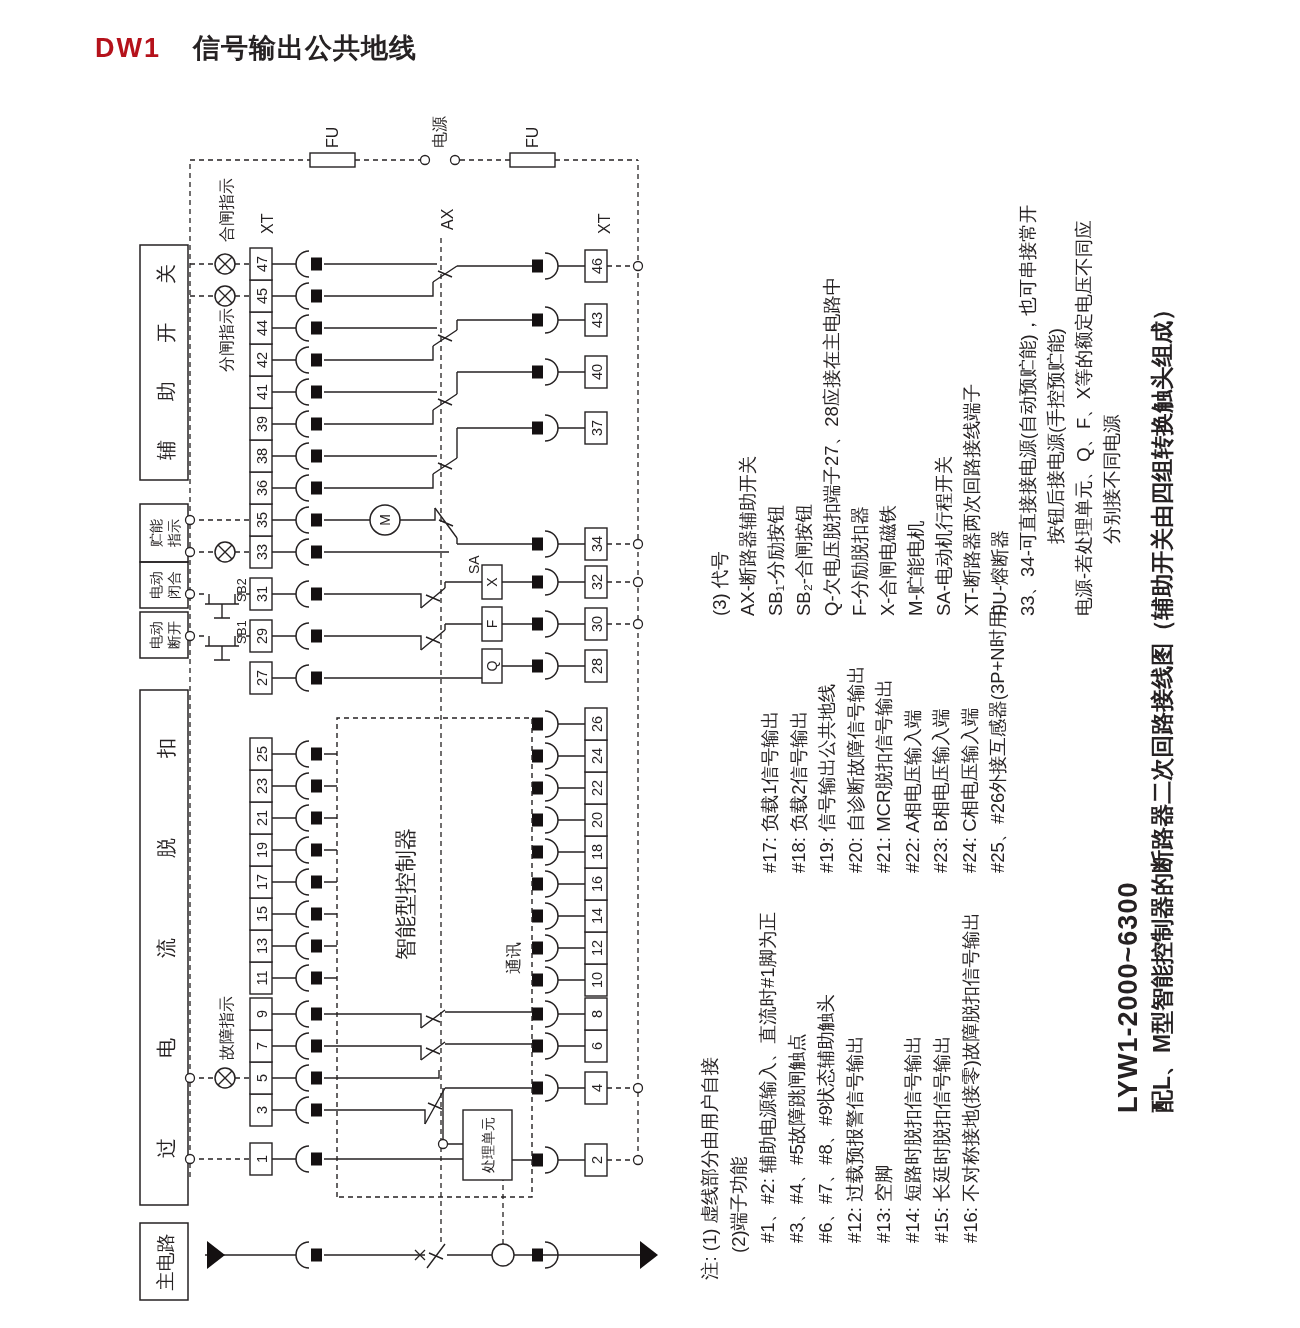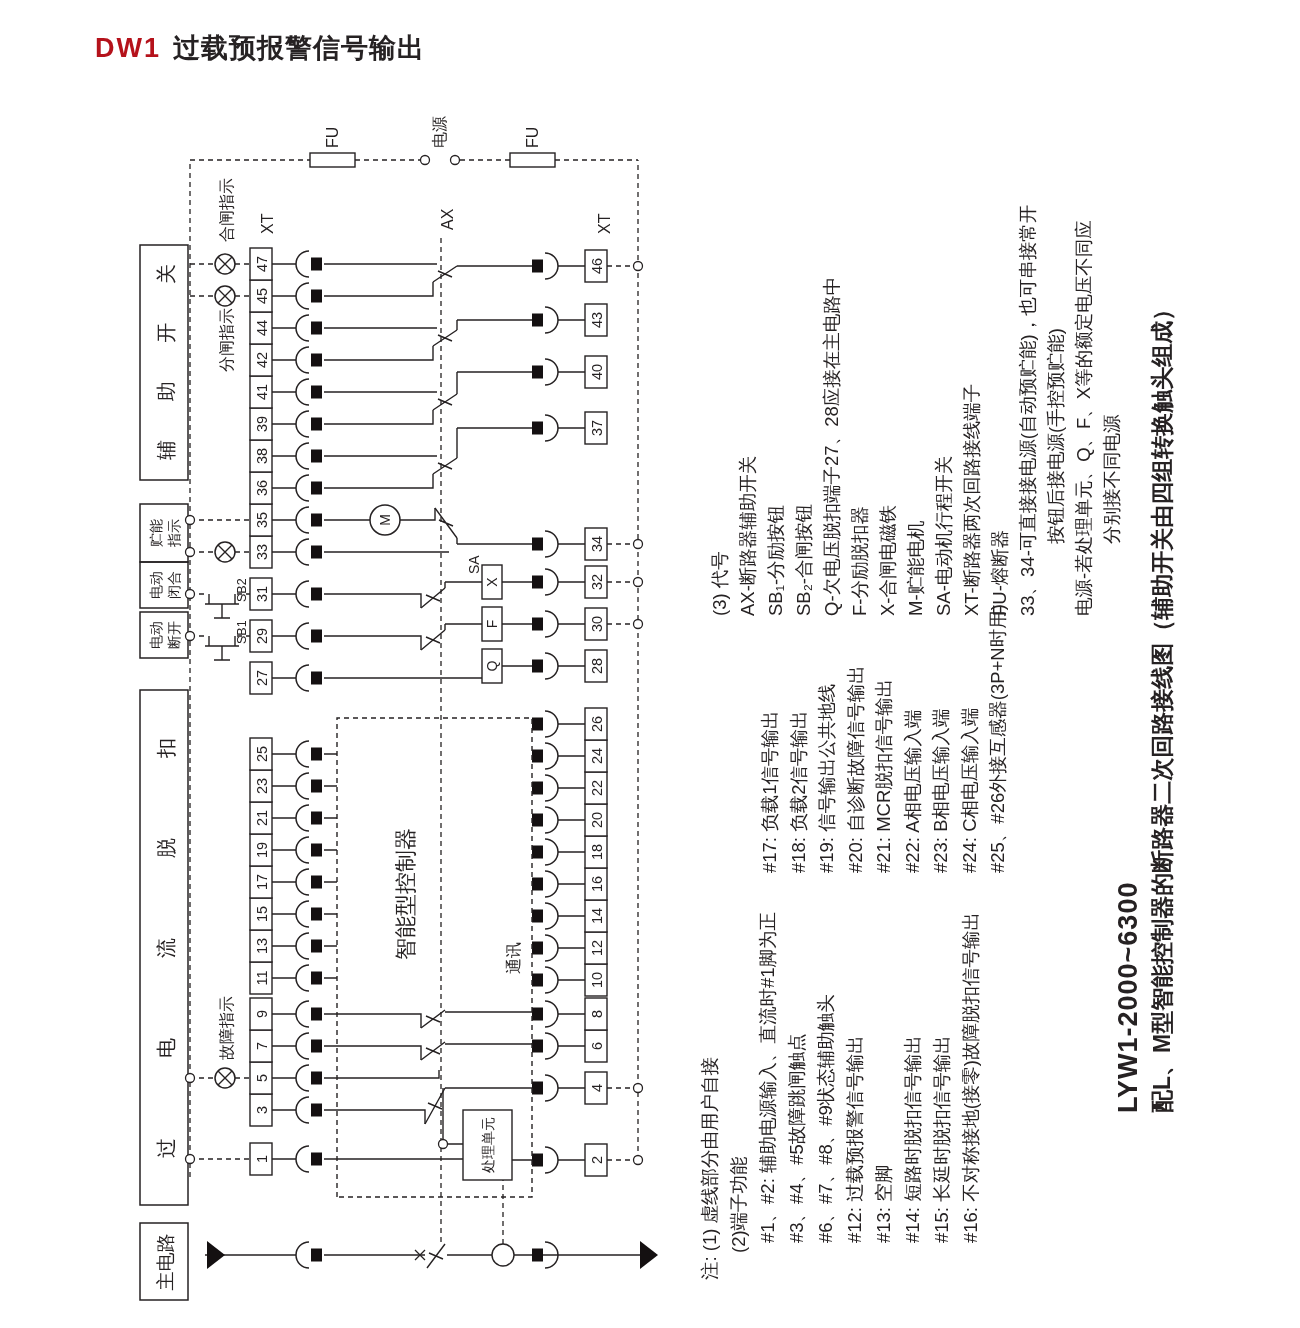--- a/index.html
+++ b/index.html
@@ -1,34 +1,34 @@
 <!DOCTYPE html>
 <html><head>
 <meta charset="utf-8">
 <style>
   html,body{margin:0;padding:0;background:#ffffff;}
   body{width:1300px;height:1328px;position:relative;overflow:hidden;
        font-family:"Liberation Sans","DejaVu Sans",sans-serif;color:#262223;}
   .page-title{position:absolute;left:95px;top:30px;font-size:27px;font-weight:bold;
               letter-spacing:1px;white-space:nowrap;}
-  .page-title .red{color:#b5121b;margin-right:12px;letter-spacing:2px;}
+  .page-title .red{color:#b5121b;margin-right:32px;letter-spacing:2px;}
   
   .rotated{position:absolute;left:95px;top:1328px;width:1243px;height:1205px;
            transform:rotate(-90deg);transform-origin:0 0;}
   .rotated .abs{position:absolute;white-space:nowrap;}
   .note-line{font-size:18.5px;color:#262223;}
   .model-line{font-size:27px;font-weight:bold;letter-spacing:1px;}
   .caption-line{font-size:23px;font-weight:bold;}
   svg text{fill:#262223;}
 </style>
 </head>
 <body>
 
 <div class="page-title">
-  <span class="red">DW1</span><span>过载预报警信号输出</span>
+  <span class="red">DW1</span><span>信号输出公共地线</span>
 </div>
 
 <div class="rotated">
 
   <svg id="schematic" width="1243" height="1205" viewBox="0 0 1243 1205">
 
     <g fill="none" stroke="#262223" stroke-width="1.5">
       <rect x="28" y="45" width="77" height="48"></rect>
       <rect x="123" y="45" width="515" height="48"></rect>
       <rect x="670" y="45" width="46" height="48"></rect>

